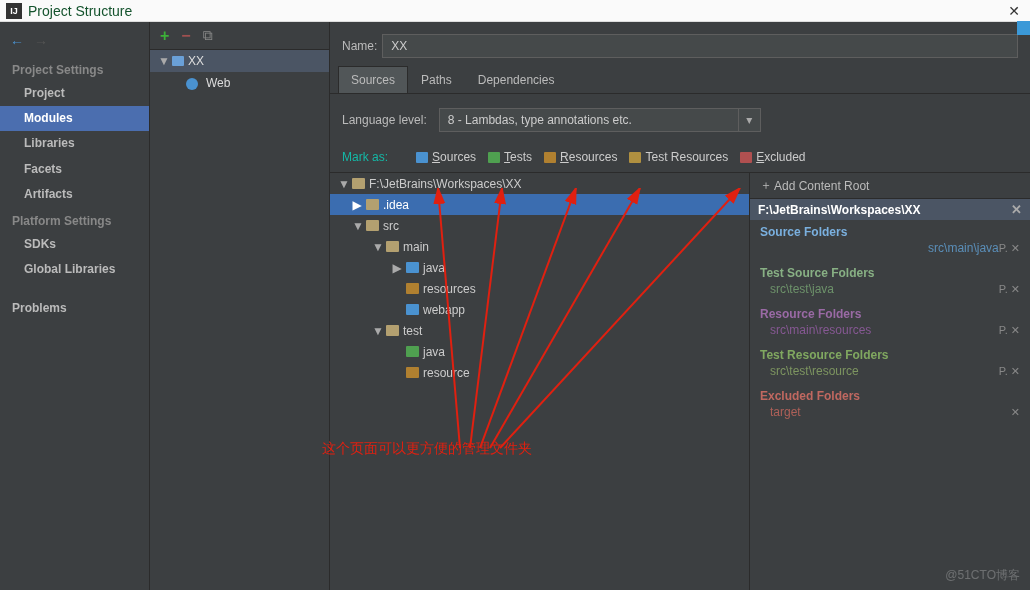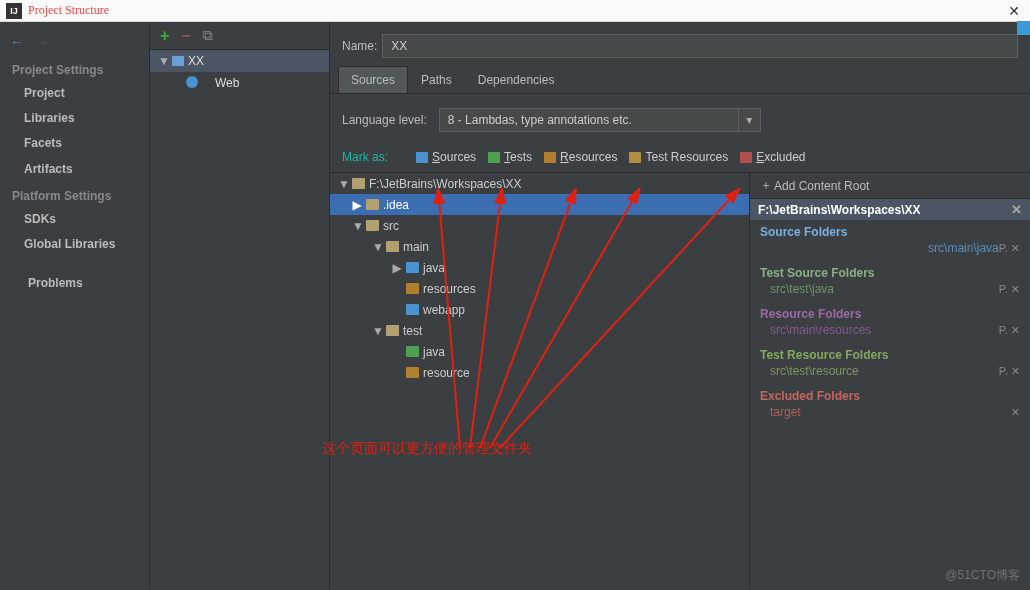--- a/index.html
+++ b/index.html
@@ -1,39 +1,39 @@
 <!DOCTYPE html>
 <html><head>
 <meta charset="utf-8">
 <style>
   * { box-sizing: border-box; margin: 0; padding: 0; font-family: "Segoe UI", Arial, sans-serif; font-size: 12px; }
   body { width: 1030px; height: 590px; background: #f0f0f0; overflow: hidden; position: relative; }
   
   .titlebar { height: 22px; background: #fafafa; border-bottom: 1px solid #ddd; display: flex; align-items: center; padding: 0 6px; }
   .titlebar-icon { width: 16px; height: 16px; background: #333; color: #fff; display: inline-flex; align-items: center; justify-content: center; font-size: 9px; font-weight: bold; margin-right: 6px; }
-  .titlebar-title { font-size: 12px; color: #ef4444; flex: 1; font-family: Liberation Serif, serif; }
+  .titlebar-title { font-size: 14px; color: #14532d; flex: 1; }
   .titlebar-close { width: 20px; height: 18px; display: flex; align-items: center; justify-content: center; cursor: pointer; font-size: 14px; color: #333; }
   
   .app-body { display: flex; height: 568px; background: #3c3f41; }
   
   .sidebar { width: 150px; background: #3c3f41; border-right: 1px solid #2b2b2b; padding-top: 6px; }
   .sidebar-nav { display: flex; gap: 10px; padding: 4px 10px 8px; }
   .nav-arrow { color: #4a92d0; font-size: 14px; cursor: pointer; }
   .nav-arrow.disabled { color: #555; }
   .sidebar-heading { color: #888; padding: 7px 12px 4px; font-weight: bold; font-size: 12px; }
   .sidebar-item { color: #bbb; padding: 3px 12px 3px 24px; cursor: pointer; line-height: 1.6; font-weight: bold; }
   .sidebar-item.active { background: #4b6eaf; color: #fff; }
   
   .tree-col { width: 180px; background: #3c3f41; border-right: 1px solid #2b2b2b; }
   .tree-toolbar { height: 28px; display: flex; align-items: center; gap: 12px; padding: 0 10px; border-bottom: 1px solid #2b2b2b; }
   .tb-add { color: #3cb038; font-size: 16px; font-weight: bold; cursor: pointer; }
   .tb-remove { color: #a05050; font-size: 16px; font-weight: bold; cursor: pointer; }
   .tb-copy { color: #888; font-size: 14px; cursor: pointer; }
   .tree-root { padding: 4px 8px; background: #4b5564; display: flex; align-items: center; gap: 4px; color: #ddd; }
-  .tree-sub { padding: 4px 8px 4px 36px; display: flex; align-items: flex-start; gap: 17px; color: #ddd; }
+  .tree-sub { padding: 4px 8px 4px 36px; display: flex; align-items: flex-end; gap: 8px; color: #ddd; }
   .arrow-down { color: #aaa; display: inline-block; width: 10px; }
   .folder-icon { width: 12px; height: 10px; background: #6aa0d8; display: inline-block; border-radius: 1px; }
   .globe-icon { width: 12px; height: 12px; background: #4a92d0; border-radius: 50%; display: inline-block; }
   
   .main { flex: 1; background: #3c3f41; color: #bbb; display: flex; flex-direction: column; }
   .name-row { display: flex; align-items: center; gap: 5px; padding: 12px 12px 8px; }
   .name-label { color: #bbb; }
   .name-input { flex: 1; background: #45494a; border: 1px solid #5e5e5e; color: #ccc; padding: 4px 8px; height: 24px; }
   
   .tabs { display: flex; border-bottom: 1px solid #2b2b2b; padding-left: 8px; }
@@ -106,28 +106,29 @@
 
 <div class="app-body">
 
   <div class="sidebar">
     <div class="sidebar-nav">
       <span class="nav-arrow">←</span>
       <span class="nav-arrow disabled">→</span>
     </div>
     <div class="sidebar-heading">Project Settings</div>
     <div class="sidebar-item">Project</div>
+    <div class="sidebar-item active">Modules</div>
     <div class="sidebar-item">Libraries</div>
     <div class="sidebar-item">Facets</div>
     <div class="sidebar-item">Artifacts</div>
     <div class="sidebar-heading">Platform Settings</div>
     <div class="sidebar-item">SDKs</div>
     <div class="sidebar-item">Global Libraries</div>
     <div style="height:14px"></div>
-    <div class="sidebar-item" style="padding-left:28px">Problems</div>
+    <div class="sidebar-item" style="padding-left:12px">Problems</div>
   </div>
 
   <div class="tree-col">
     <div class="tree-toolbar">
       <span class="tb-add">+</span>
       <span class="tb-remove">−</span>
       <span class="tb-copy">⧉</span>
     </div>
     <div class="tree-root">
       <span class="arrow-down">▼</span>

